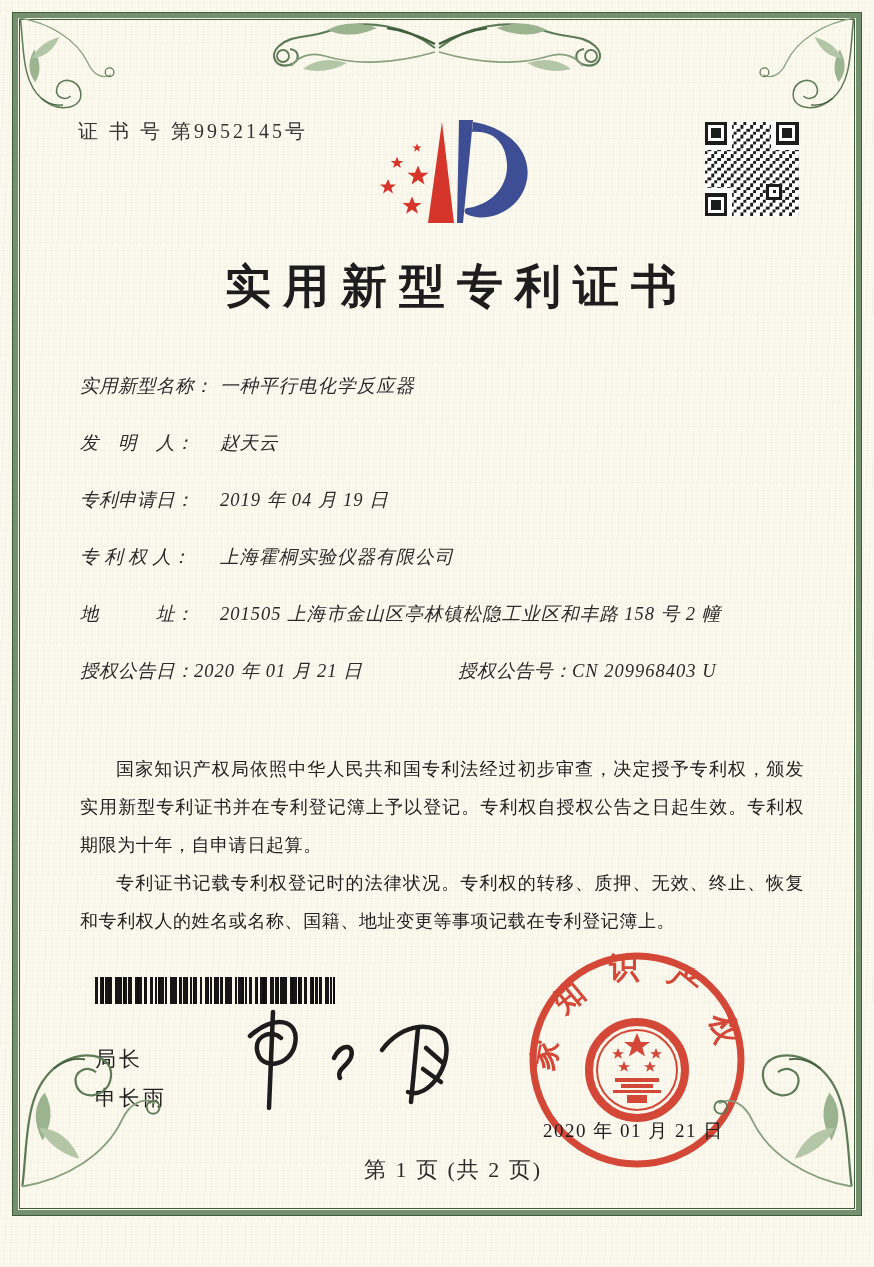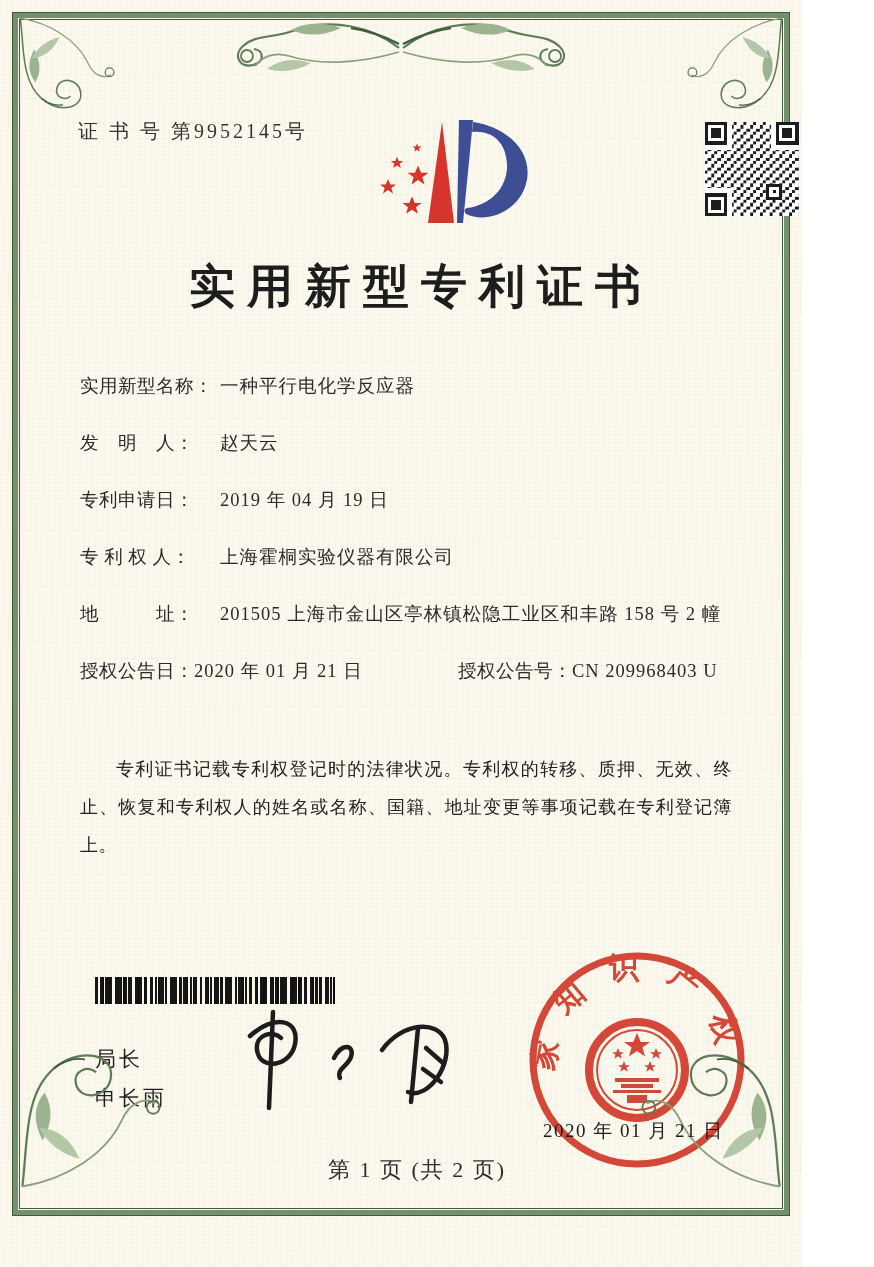--- a/index.html
+++ b/index.html
@@ -1,18 +1,18 @@
 <!DOCTYPE html>
 <html><head>
 <meta charset="utf-8">
 <style>
   html,body{margin:0;padding:0;background:#ffffff;}
   .page{
     position:relative;
-    width:802px;height:1267px;
+    width:874px;height:1267px;
     font-family:"Liberation Serif","DejaVu Serif",serif;
     color:#2a2a2a;
     overflow:hidden;
     background:
       repeating-linear-gradient(92deg, rgba(203,196,168,0.10) 0 1px, rgba(0,0,0,0) 1px 6px),
       repeating-linear-gradient(0deg, rgba(206,199,172,0.13) 0 1px, rgba(0,0,0,0) 1px 8px),
       #fbf8ee;
   }
   
   .frame{
@@ -32,21 +32,21 @@
   
   .cert-no{position:absolute;left:78px;top:118px;font-size:20px;letter-spacing:3px;color:#333;}
   .logo{position:absolute;left:360px;top:108px;}
   .qr{position:absolute;left:703px;top:122px;width:97px;height:94px;}
   .title{
     position:absolute;left:0;right:0;top:256px;text-align:center;
     font-size:46px;font-weight:700;letter-spacing:12px;color:#1d1d1d;margin-left:40px;
   }
   
   .fields{position:absolute;left:80px;right:66px;top:372px;font-size:18.5px;}
-  .field-row{line-height:29px;margin-bottom:28px;white-space:nowrap;letter-spacing:0.5px;}
+  .field-row{line-height:29px;margin-bottom:28px;white-space:nowrap;letter-spacing:0.5px;font-style:italic;}
   .field-label{display:inline-block;width:140px;vertical-align:top;}
   .field-value{letter-spacing:1px;}
   .grant-pair{display:inline-block;}
   .grant-pair.first{width:378px;}
   
   .paras{position:absolute;left:80px;right:70px;top:750px;font-size:18px;line-height:38px;text-align:justify;letter-spacing:0.6px;color:#222;}
   .paras p{margin:0;text-indent:2em;}
   
   .barcode{
     position:absolute;left:95px;top:977px;width:240px;height:27px;
@@ -168,20 +168,21 @@
     </div>
     <div class="field-row">
       <span class="field-label">地　　　址：</span><span class="field-value">201505 上海市金山区亭林镇松隐工业区和丰路 158 号 2 幢</span>
     </div>
     <div class="field-row">
       <span class="grant-pair first"><span>授权公告日：</span><span class="field-value">2020 年 01 月 21 日</span></span><span class="grant-pair"><span>授权公告号：</span><span class="field-value">CN 209968403 U</span></span>
     </div>
   </div>
 
   <div class="paras">
+    <p>国家知识产权局依照中华人民共和国专利法经过初步审查，决定授予专利权，颁发实用新型专利证书并在专利登记簿上予以登记。专利权自授权公告之日起生效。专利权期限为十年，自申请日起算。</p>
     <p>专利证书记载专利权登记时的法律状况。专利权的转移、质押、无效、终止、恢复和专利权人的姓名或名称、国籍、地址变更等事项记载在专利登记簿上。</p>
   </div>
 
   <div class="barcode"></div>
 
   <div class="signer-title">局长</div>
   <div class="signer-name">申长雨</div>
 
   <svg class="signature" width="250" height="118" viewBox="0 0 250 118">
     <g fill="none" stroke="#1d1d1d" stroke-width="4.5" stroke-linecap="round" stroke-linejoin="round">

